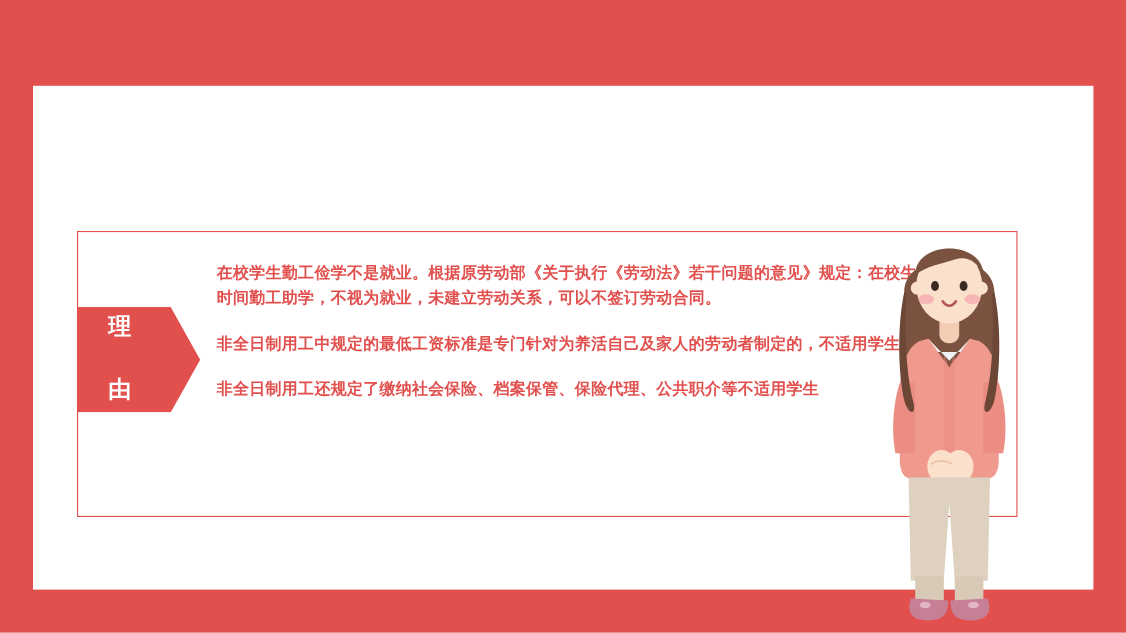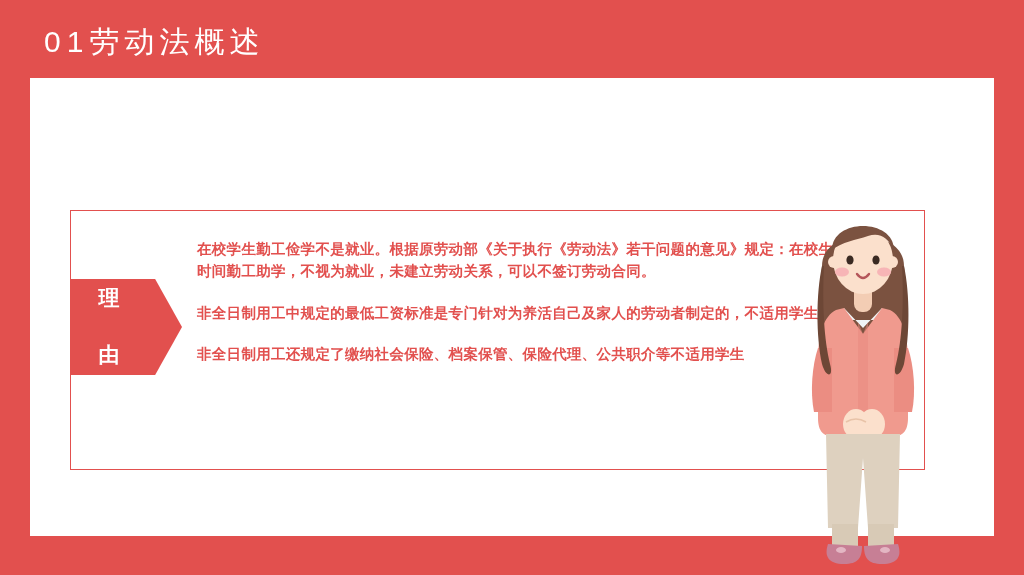--- a/index.html
+++ b/index.html
@@ -98,23 +98,20 @@
     top: 110px;
     width: 150px;
     height: 400px;
   }
 </style>
 </head>
 <body>
 
 <div class="slide">
 
-  <div class="slide-title">
-    <span class="num">01</span><span>劳动法概述</span>
-  </div>
 
   <div class="white-panel">
 
     <div class="content-box">
 
       <div class="reason-tag">
         <span>
           <span>理</span><br>
           <span>由</span>
         </span>

